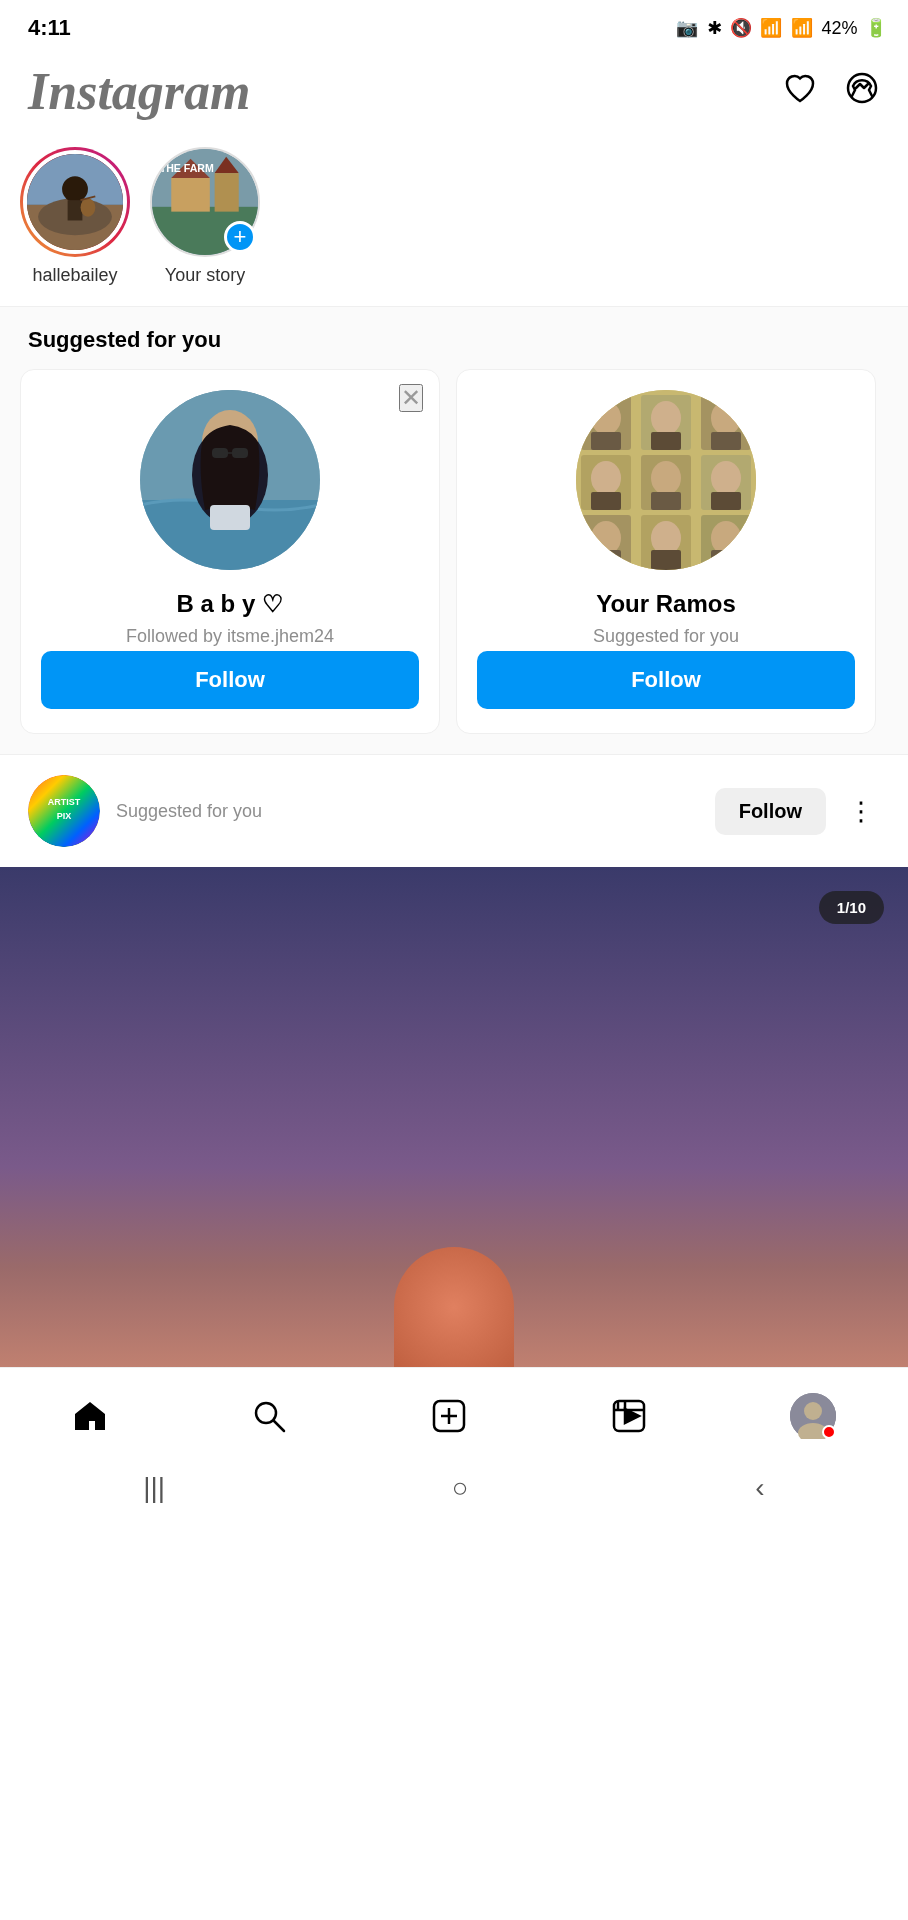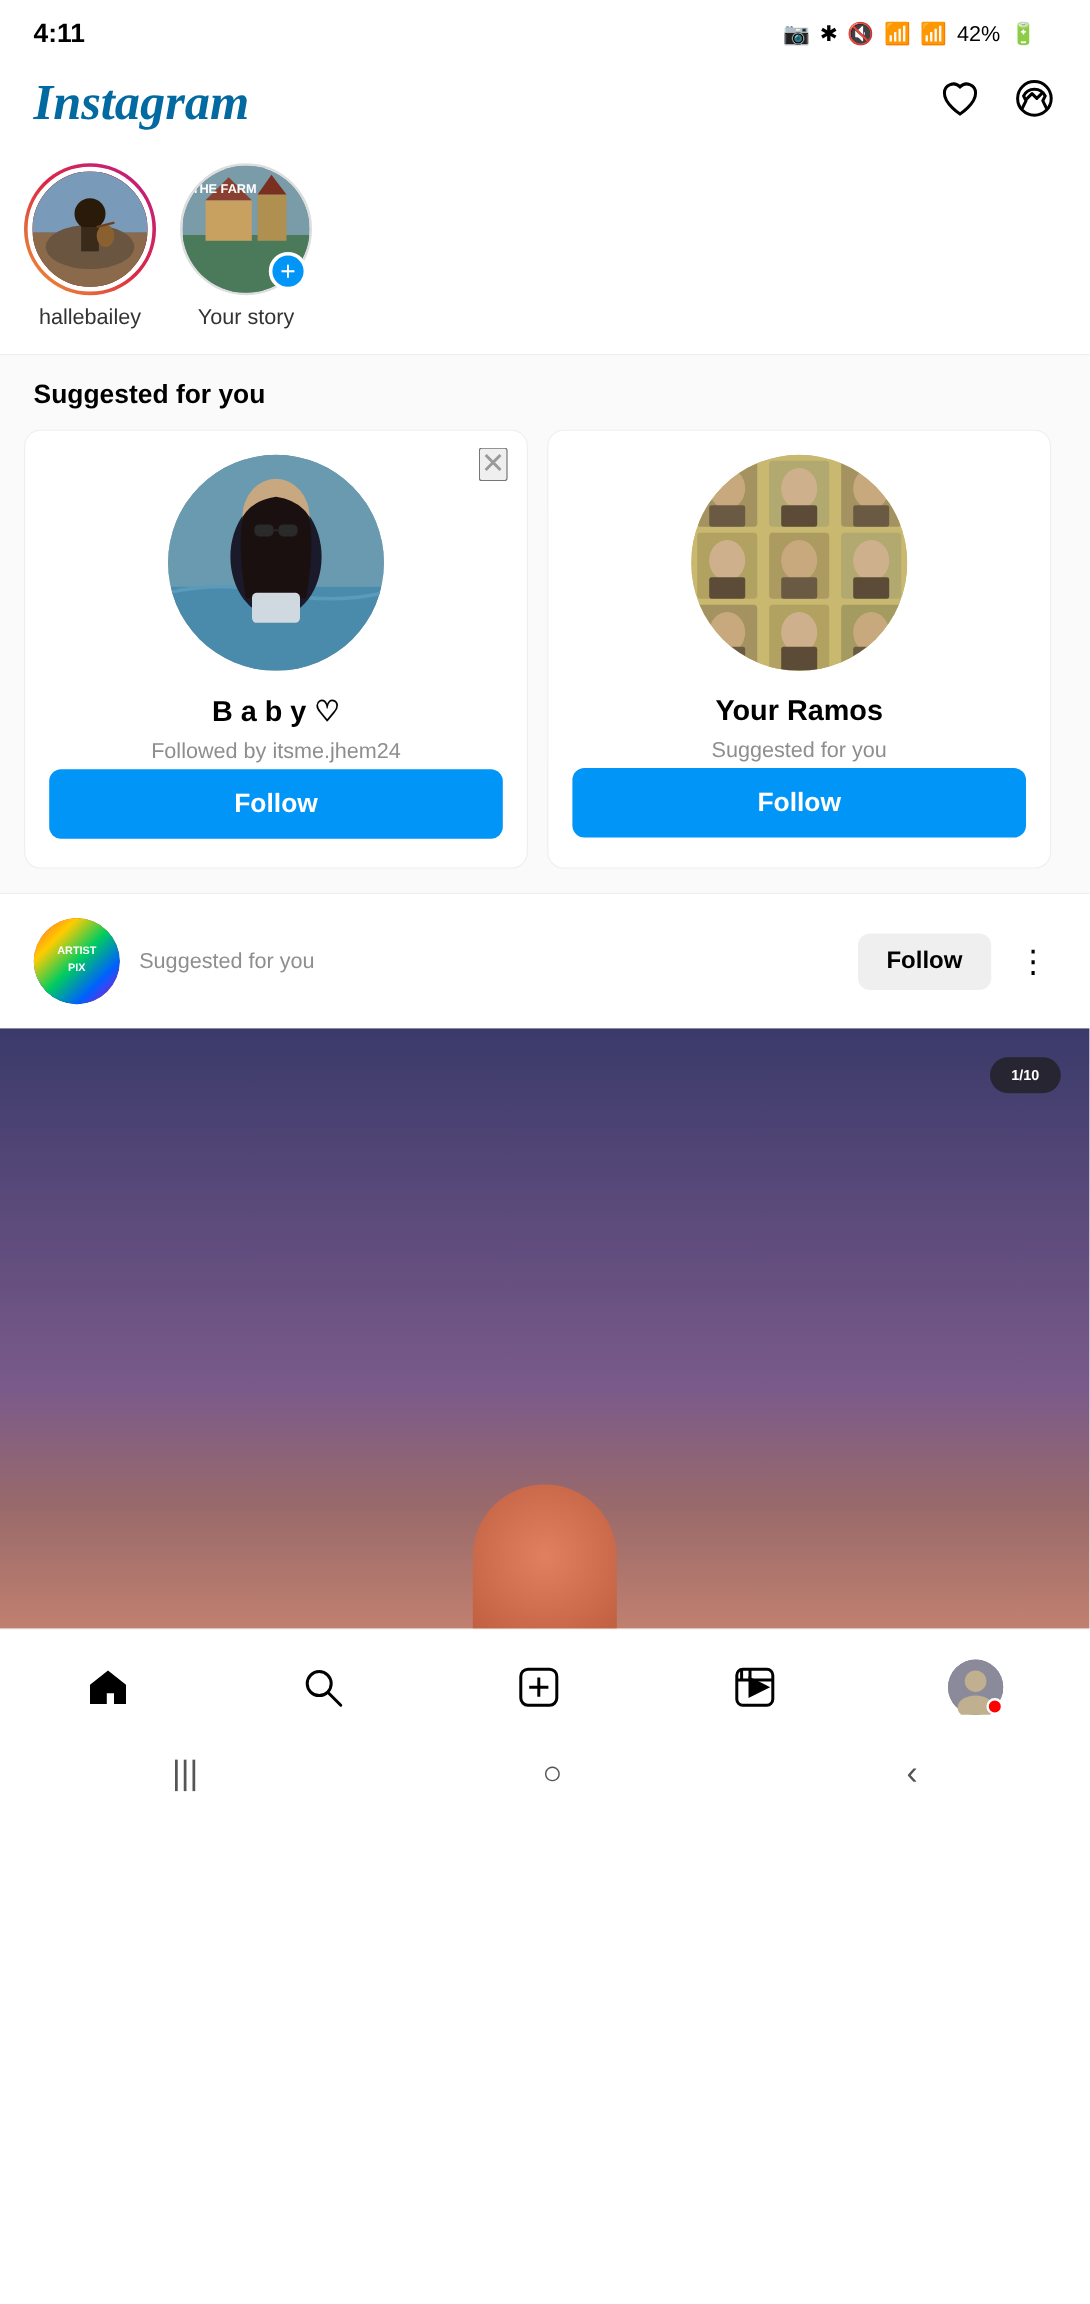--- a/index.html
+++ b/index.html
@@ -10,21 +10,21 @@
       background: #fff;
       font-family: -apple-system, BlinkMacSystemFont, 'Segoe UI', sans-serif;
       overflow-x: hidden;
     }
 
     
     .status-bar {
       display: flex;
       justify-content: space-between;
       align-items: center;
-      padding: 10px 44px 6px 28px;
+      padding: 10px 20px 6px 28px;
       height: 52px;
     }
     .status-time {
       font-size: 22px;
       font-weight: 600;
       color: #000;
     }
     .status-icons {
       display: flex;
       align-items: center;
@@ -34,24 +34,24 @@
     }
 
     
     .top-nav {
       display: flex;
       justify-content: space-between;
       align-items: center;
       padding: 10px 28px 16px 28px;
     }
     .instagram-logo {
-      font-size: 42px;
+      font-size: 52px;
       font-family: 'Brush Script MT', cursive;
       font-style: italic;
-      color: #0369a1;
+      color: #737373;
       font-weight: 700;
     }
     .nav-icons {
       display: flex;
       gap: 26px;
       align-items: center;
     }
     .nav-icon {
       font-size: 32px;
       color: #000;
@@ -304,21 +304,21 @@
       background: linear-gradient(180deg, #3a3a6a 0%, #5a4a7a 30%, #7a5a8a 60%, #9a6a6a 80%, #c08070 100%);
       position: relative;
       overflow: hidden;
     }
     .post-counter {
       position: absolute;
       top: 24px;
       right: 24px;
       background: rgba(30,30,30,0.75);
       color: #fff;
-      font-size: 12px;
+      font-size: 15px;
       font-weight: 600;
       border-radius: 20px;
       padding: 8px 18px;
     }
     .post-bottom-figure {
       position: absolute;
       bottom: 0;
       left: 50%;
       transform: translateX(-50%);
       width: 120px;

